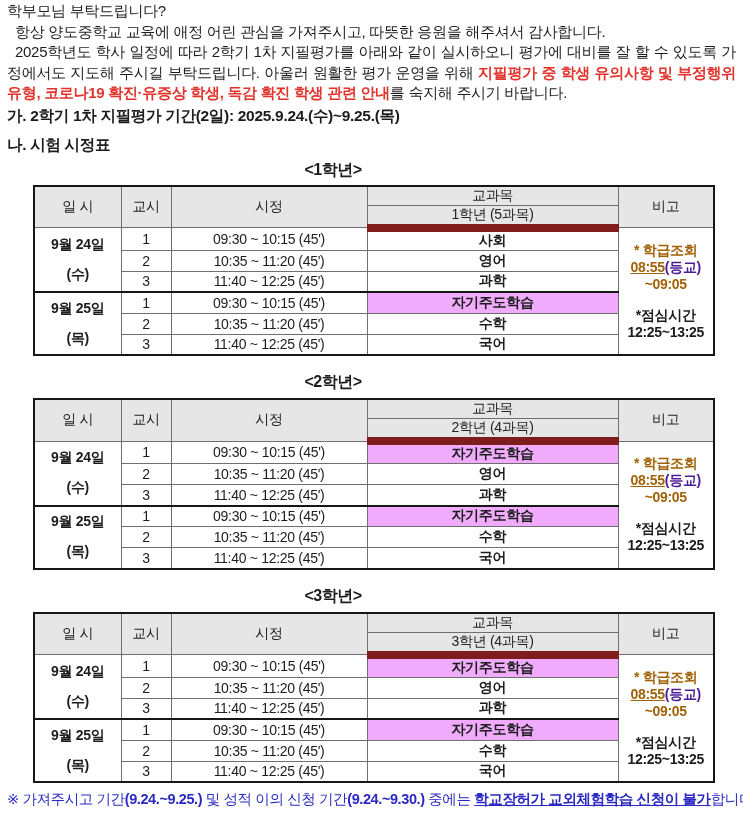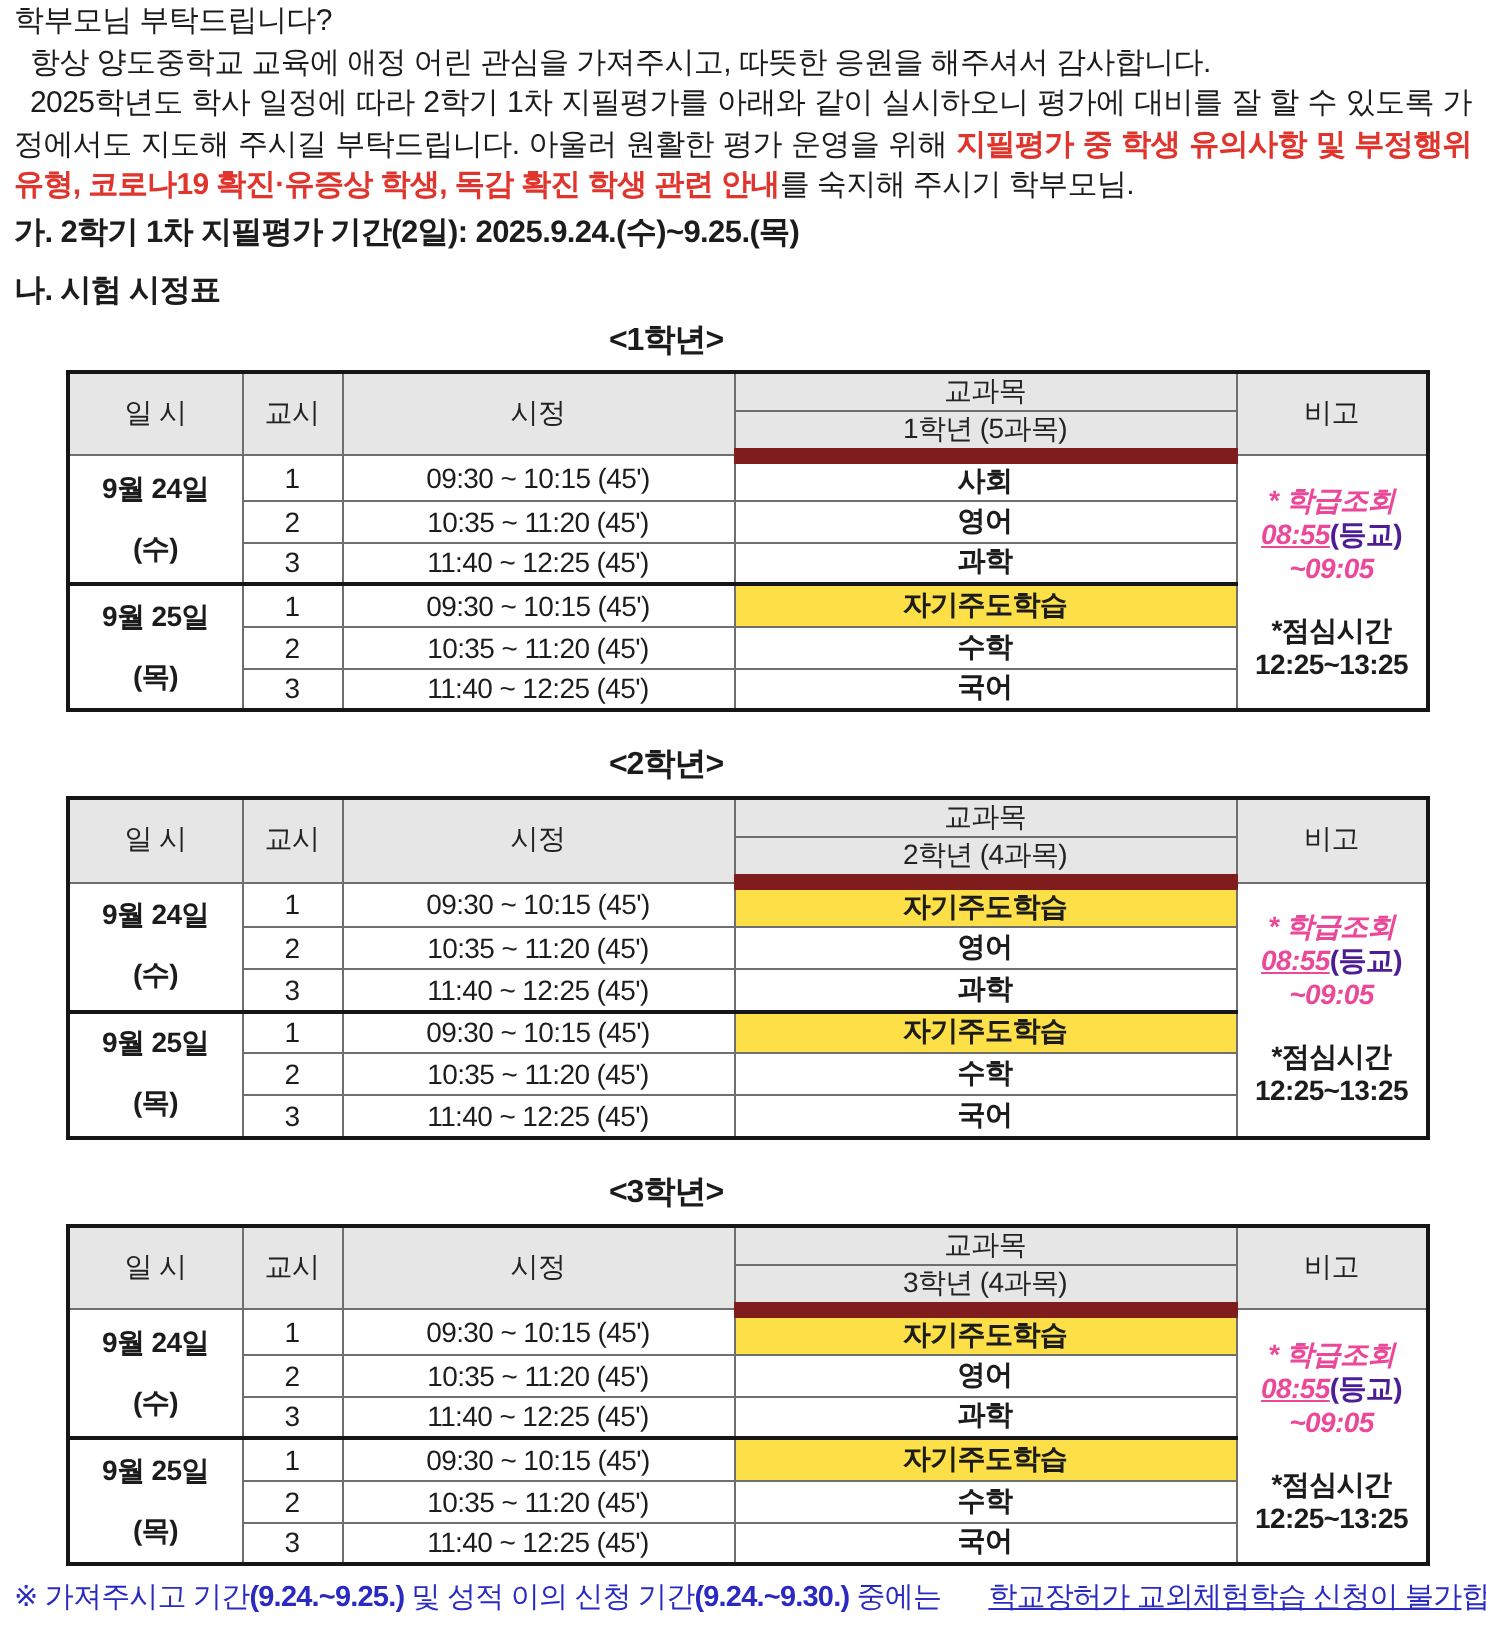--- a/index.html
+++ b/index.html
@@ -44,45 +44,45 @@
   th.hb { border-bottom:2px solid #161616; }
   tr.hrow2 th { border-bottom:8px solid #7f1d1d; }
 
   tr.body-row td { height:21px; font-size:14px; }
   td.date-cell {
     font-weight:700; font-size:15px;
     vertical-align:middle; padding:0;margin-left:28px;
   }
   td.date-cell .dc { display:flex; flex-direction:column; justify-content:space-around; height:60px; }
   td.subject-cell { font-weight:700; font-size:14.5px; }
-  td.subject-cell.gray { background:#fde047; }
+  td.subject-cell.gray { background:#f0abfc; }
   tr.day-start td { border-top:2px solid #161616; }
 
   td.note-cell { font-size:13.5px; font-weight:700; line-height:17px; vertical-align:middle; }
   .note-inner { display:flex; flex-direction:column; justify-content:center; gap:14px; }
-  .blue { color:#ec4899;font-style:italic; }
+  .blue { color:#a16207; }
   .red  { color:#4c1d95; }
   .u { text-decoration:underline; }
 
   
   .footer { margin-top:7px; font-size:14.5px; line-height:19px; letter-spacing:-0.4px; }
   .footer p { margin:0 0 4px 0; white-space:nowrap; }
   .fn1 { color:#2a2ac2; }
   .fn1 .b { font-weight:700; }
-  .fn1 .bu { font-weight:400; text-decoration:underline;margin-left:20px; }
+  .fn1 .bu { font-weight:700; text-decoration:underline; }
 </style>
 </head>
 <body>
 
 <div class="page">
 
   <div class="intro">
     <p><span>학부모님 부탁드립니다?</span></p>
     <p class="indent"><span>항상 양도중학교 교육에 애정 어린 관심을 가져주시고, 따뜻한 응원을 해주셔서 감사합니다.</span></p>
-    <p class="indent"><span>2025학년도 학사 일정에 따라 2학기 1차 지필평가를 아래와 같이 실시하오니 평가에 대비를 잘 할 수 있도록 가정에서도 지도해 주시길 부탁드립니다. 아울러 원활한 평가 운영을 위해 </span><span class="red-strong">지필평가 중 학생 유의사항 및 부정행위 유형, 코로나19 확진·유증상 학생, 독감 확진 학생 관련 안내</span><span>를 숙지해 주시기 학부모님.</span></p>
+    <p class="indent"><span>2025학년도 학사 일정에 따라 2학기 1차 지필평가를 아래와 같이 실시하오니 평가에 대비를 잘 할 수 있도록 가정에서도 지도해 주시길 부탁드립니다. 아울러 원활한 평가 운영을 위해 </span><span class="red-strong">지필평가 중 학생 유의사항 및 부정행위 유형, 코로나19 확진·유증상 학생, 독감 확진 학생 관련 안내</span><span>를 숙지해 주시기 바랍니다.</span></p>
   </div>
 
   <p class="section-line sec-a">가. 2학기 1차 지필평가 기간(2일): 2025.9.24.(수)~9.25.(목)</p>
   <p class="section-line sec-b">나. 시험 시정표</p>
 
   <div class="tbl-wrap t1">
     <p class="tbl-title">&lt;1학년&gt;</p>
     <table class="sched">
       <colgroup>
           <col style="width:87px">

